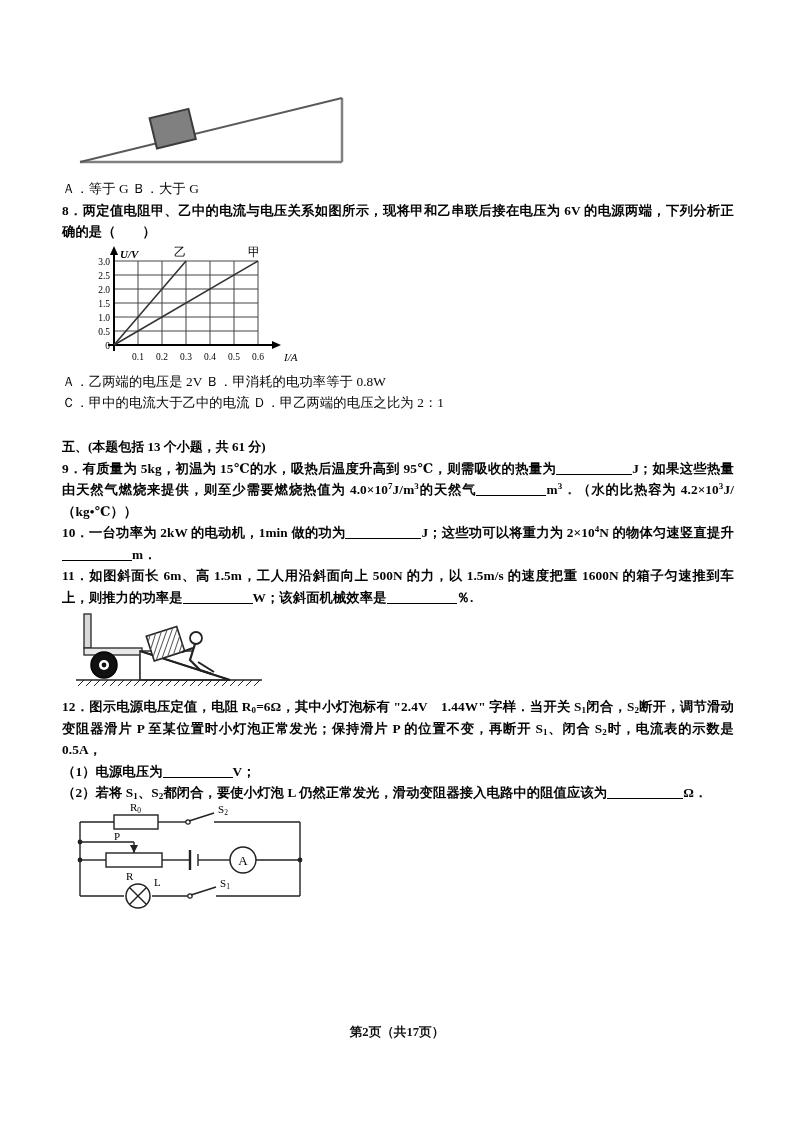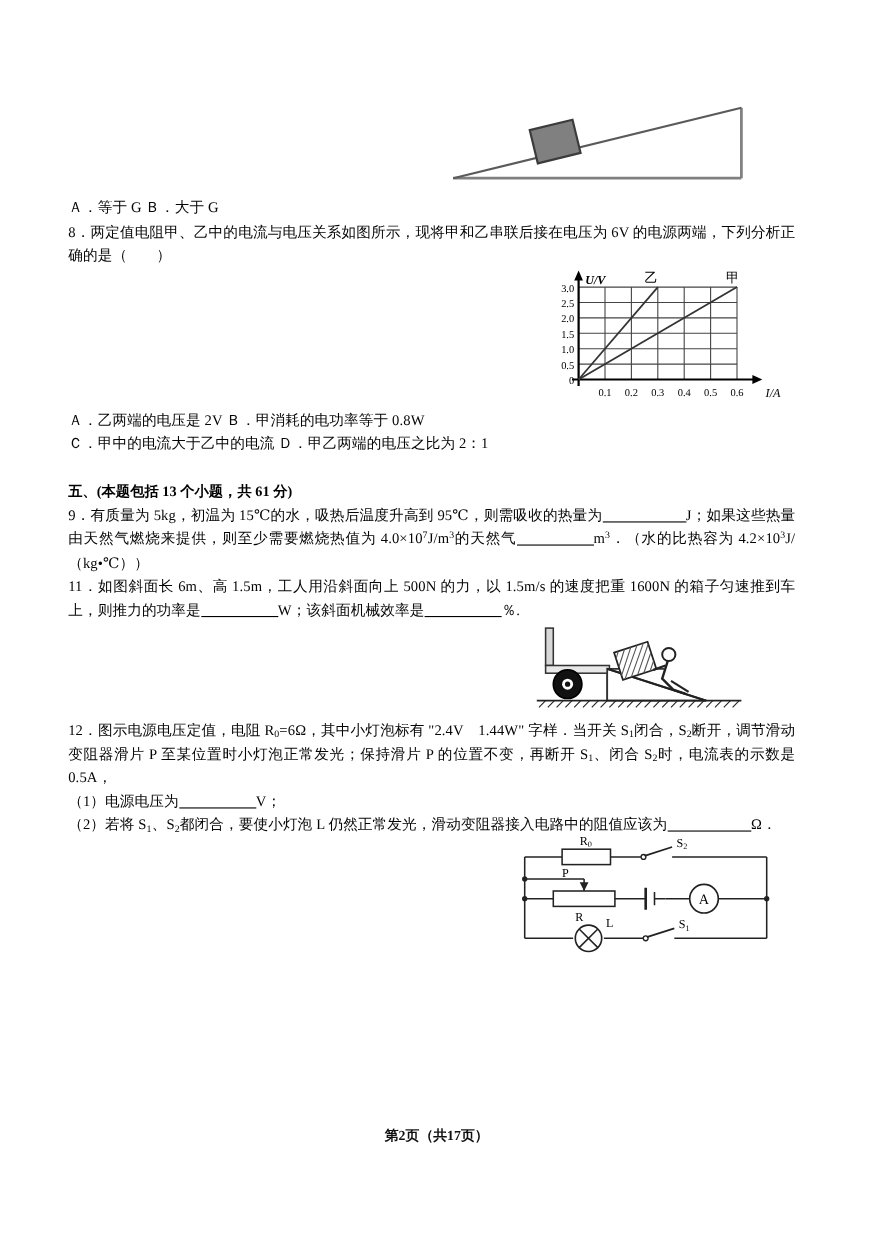--- a/index.html
+++ b/index.html
@@ -27,21 +27,21 @@
     top: 70px;
     width: 672px;
   }
   .txt {
     font-size: 13.3px;
     line-height: 21.5px;
     letter-spacing: 0.1px;
     text-align: justify;
     color: #050505;
   }
-  .para { margin: 0 11px 0 0; }
+  .para { margin: 0 0 0 0; font-weight: bold; }
   .opts { margin: 0; }
   .blank {
     display: inline-block;
     border-bottom: 1px solid #000;
     height: 13px;
     vertical-align: -2px;
   }
   .b-long { width: 76px; }
   .b-mid  { width: 70px; }
   .sec-head {
@@ -49,21 +49,21 @@
     font-size: 13px;
     line-height: 22px;
     margin: 0;
   }
   .gap-sec { height: 22px; }
   sup, sub { font-size: 9px; line-height: 0; }
   sub { vertical-align: -2px; }
   sup { vertical-align: 5px; }
 
   
-  .fig { position: relative; text-align: right; }
+  .fig { position: relative; }
   .fig-incline { height: 108px; }
   .fig-graph   { height: 128px; }
   .fig-ramp    { height: 88px; }
   .fig-circuit { height: 108px; }
 
   .footer {
     position: absolute;
     left: 0;
     top: 1024px;
     width: 794px;
@@ -157,20 +157,23 @@
     <div class="txt opts">Ｃ．甲中的电流大于乙中的电流 Ｄ．甲乙两端的电压之比为 2：1</div>
 
     <div class="gap-sec"></div>
 
     <div class="sec-head">五、(本题包括 13 个小题，共 61 分)</div>
 
     <div class="txt para">
       <span>9．有质量为 5kg，初温为 15℃的水，吸热后温度升高到 95℃，则需吸收的热量为</span><span class="blank b-long"></span><span>J；如果这些热量由天然气燃烧来提供，则至少需要燃烧热值为 4.0×10</span><sup>7</sup><span>J/m</span><sup>3</sup><span>的天然气</span><span class="blank b-mid"></span><span>m</span><sup>3</sup><span>．（水的比热容为 4.2×10</span><sup>3</sup><span>J/（kg•℃））</span>
     </div>
 
+    <div class="txt para">
+      <span>10．一台功率为 2kW 的电动机，1min 做的功为</span><span class="blank b-long"></span><span>J；这些功可以将重力为 2×10</span><sup>4</sup><span>N 的物体匀速竖直提升</span><span class="blank b-mid"></span><span>m．</span>
+    </div>
 
     <div class="txt para">
       <span>11．如图斜面长 6m、高 1.5m，工人用沿斜面向上 500N 的力，以 1.5m/s 的速度把重 1600N 的箱子匀速推到车上，则推力的功率是</span><span class="blank b-mid"></span><span>W；该斜面机械效率是</span><span class="blank b-mid"></span><span>％.</span>
     </div>
 
     <div class="fig fig-ramp">
       <svg width="260" height="86" viewBox="0 0 260 86">
 
         <rect x="22" y="6" width="7" height="34" fill="#d8d8d8" stroke="#333" stroke-width="1.4"></rect>
         <rect x="22" y="40" width="58" height="7" fill="#e8e8e8" stroke="#333" stroke-width="1.4"></rect>

